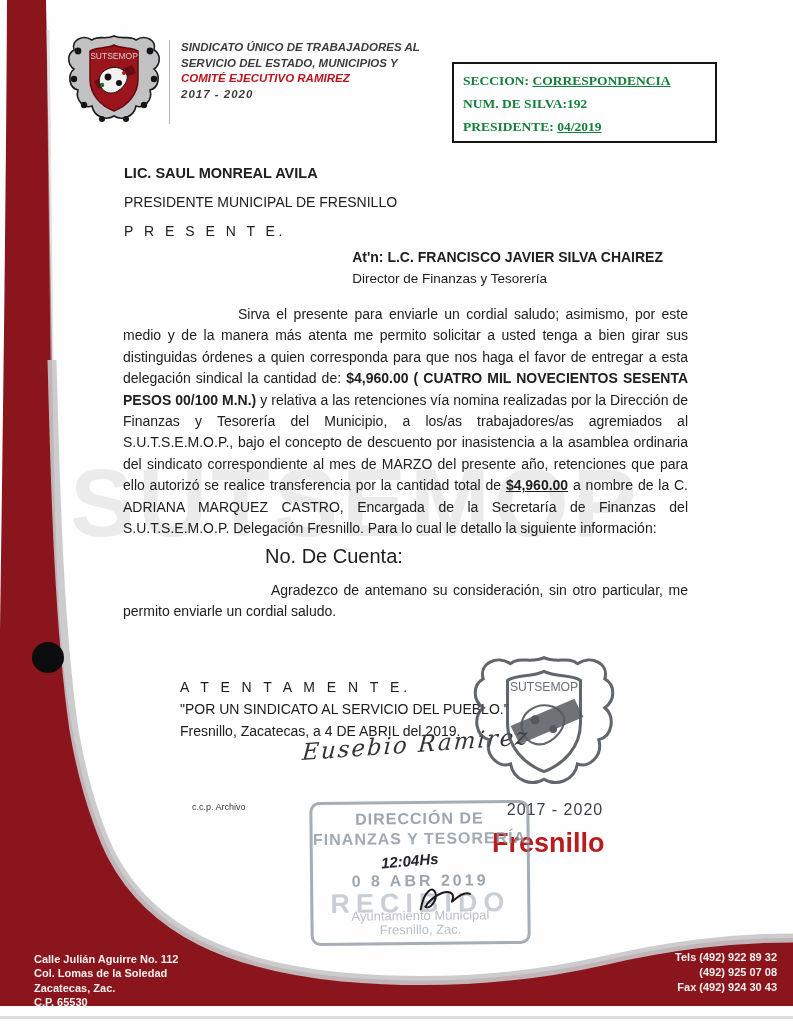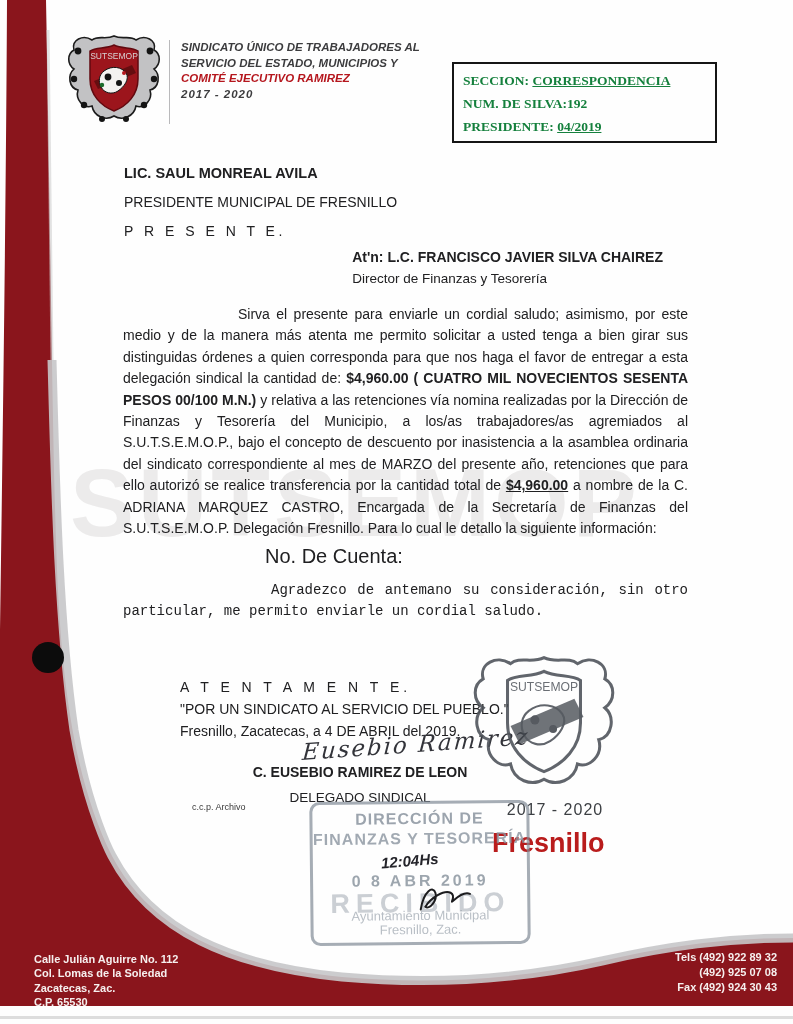--- a/index.html
+++ b/index.html
@@ -37,21 +37,21 @@
   .attn .attn-title{font-size:13.5px;}
 
   
   .body-p1{left:123px;top:304px;width:565px;font-size:14px;line-height:21.4px;
            text-align:justify;}
   .body-p1 .ind{display:inline-block;width:115px;}
   .b{font-weight:bold;}
   .bu{font-weight:bold;text-decoration:underline;}
   .account{left:265px;top:545px;font-size:20px;}
   .body-p2{left:123px;top:580px;width:565px;font-size:14px;line-height:21.4px;
-           text-align:justify;font-family:Liberation Mono, monospace;}
+           text-align:justify;}
   .body-p2 .ind{display:inline-block;width:148px;}
 
   
   .closing{left:180px;top:676px;width:480px;font-size:14px;line-height:22px;}
   .closing .atent{letter-spacing:4px;}
   .sig-script{left:302px;top:731px;font-family:"DejaVu Serif",serif;font-style:italic;
               font-size:23px;color:#33343a;transform:rotate(-4deg) skewX(-8deg);
               letter-spacing:2px;white-space:nowrap;}
   .signer{left:200px;top:760px;width:320px;text-align:center;line-height:25px;}
   .signer .signer-name{font-size:14px;font-weight:bold;}
@@ -166,24 +166,20 @@
     <div class="abs body-p2"><span class="ind"></span><span>Agradezco de antemano su consideración, sin otro particular, me permito enviarle un cordial saludo.</span></div>
 
     <div class="abs closing">
       <div class="atent">A T E N T A M E N T E.</div>
       <div>"POR UN SINDICATO AL SERVICIO DEL PUEBLO."</div>
       <div>Fresnillo, Zacatecas, a  4 DE ABRIL  del 2019.</div>
     </div>
 
     <div class="abs sig-script">Eusebio Ramirez</div>
 
-    <div class="abs signer">
-      <div class="signer-name">C. EUSEBIO RAMIREZ DE LEON</div>
-      <div class="signer-title">DELEGADO SINDICAL</div>
-    </div>
 
     <div class="abs ccp">c.c.p. Archivo</div>
 
     <svg class="abs crest-stamp" viewBox="0 0 100 100">
       <g fill="none" stroke="#4c5158" stroke-width="2">
         <path d="M50,5 C58,9 66,4 72,9 C81,3 93,9 90,19 C97,23 97,33 90,38 C97,44 95,57 86,59
                  C89,69 80,78 72,75 C70,86 58,90 50,85 C42,90 30,86 28,75 C20,78 11,69 14,59
                  C5,57 3,44 10,38 C3,33 3,23 10,19 C7,9 19,3 28,9 C34,4 42,9 50,5 Z"></path>
         <path d="M50,14 C58,18 68,16 74,20 L74,48 C74,64 63,75 50,80 C37,75 26,64 26,48 L26,20 C32,16 42,18 50,14 Z"></path>
         <path d="M40,40 C48,34 58,36 62,42 C66,48 60,56 54,60 C48,64 40,62 37,56 C34,50 35,44 40,40 Z" stroke-width="1.4"></path>

